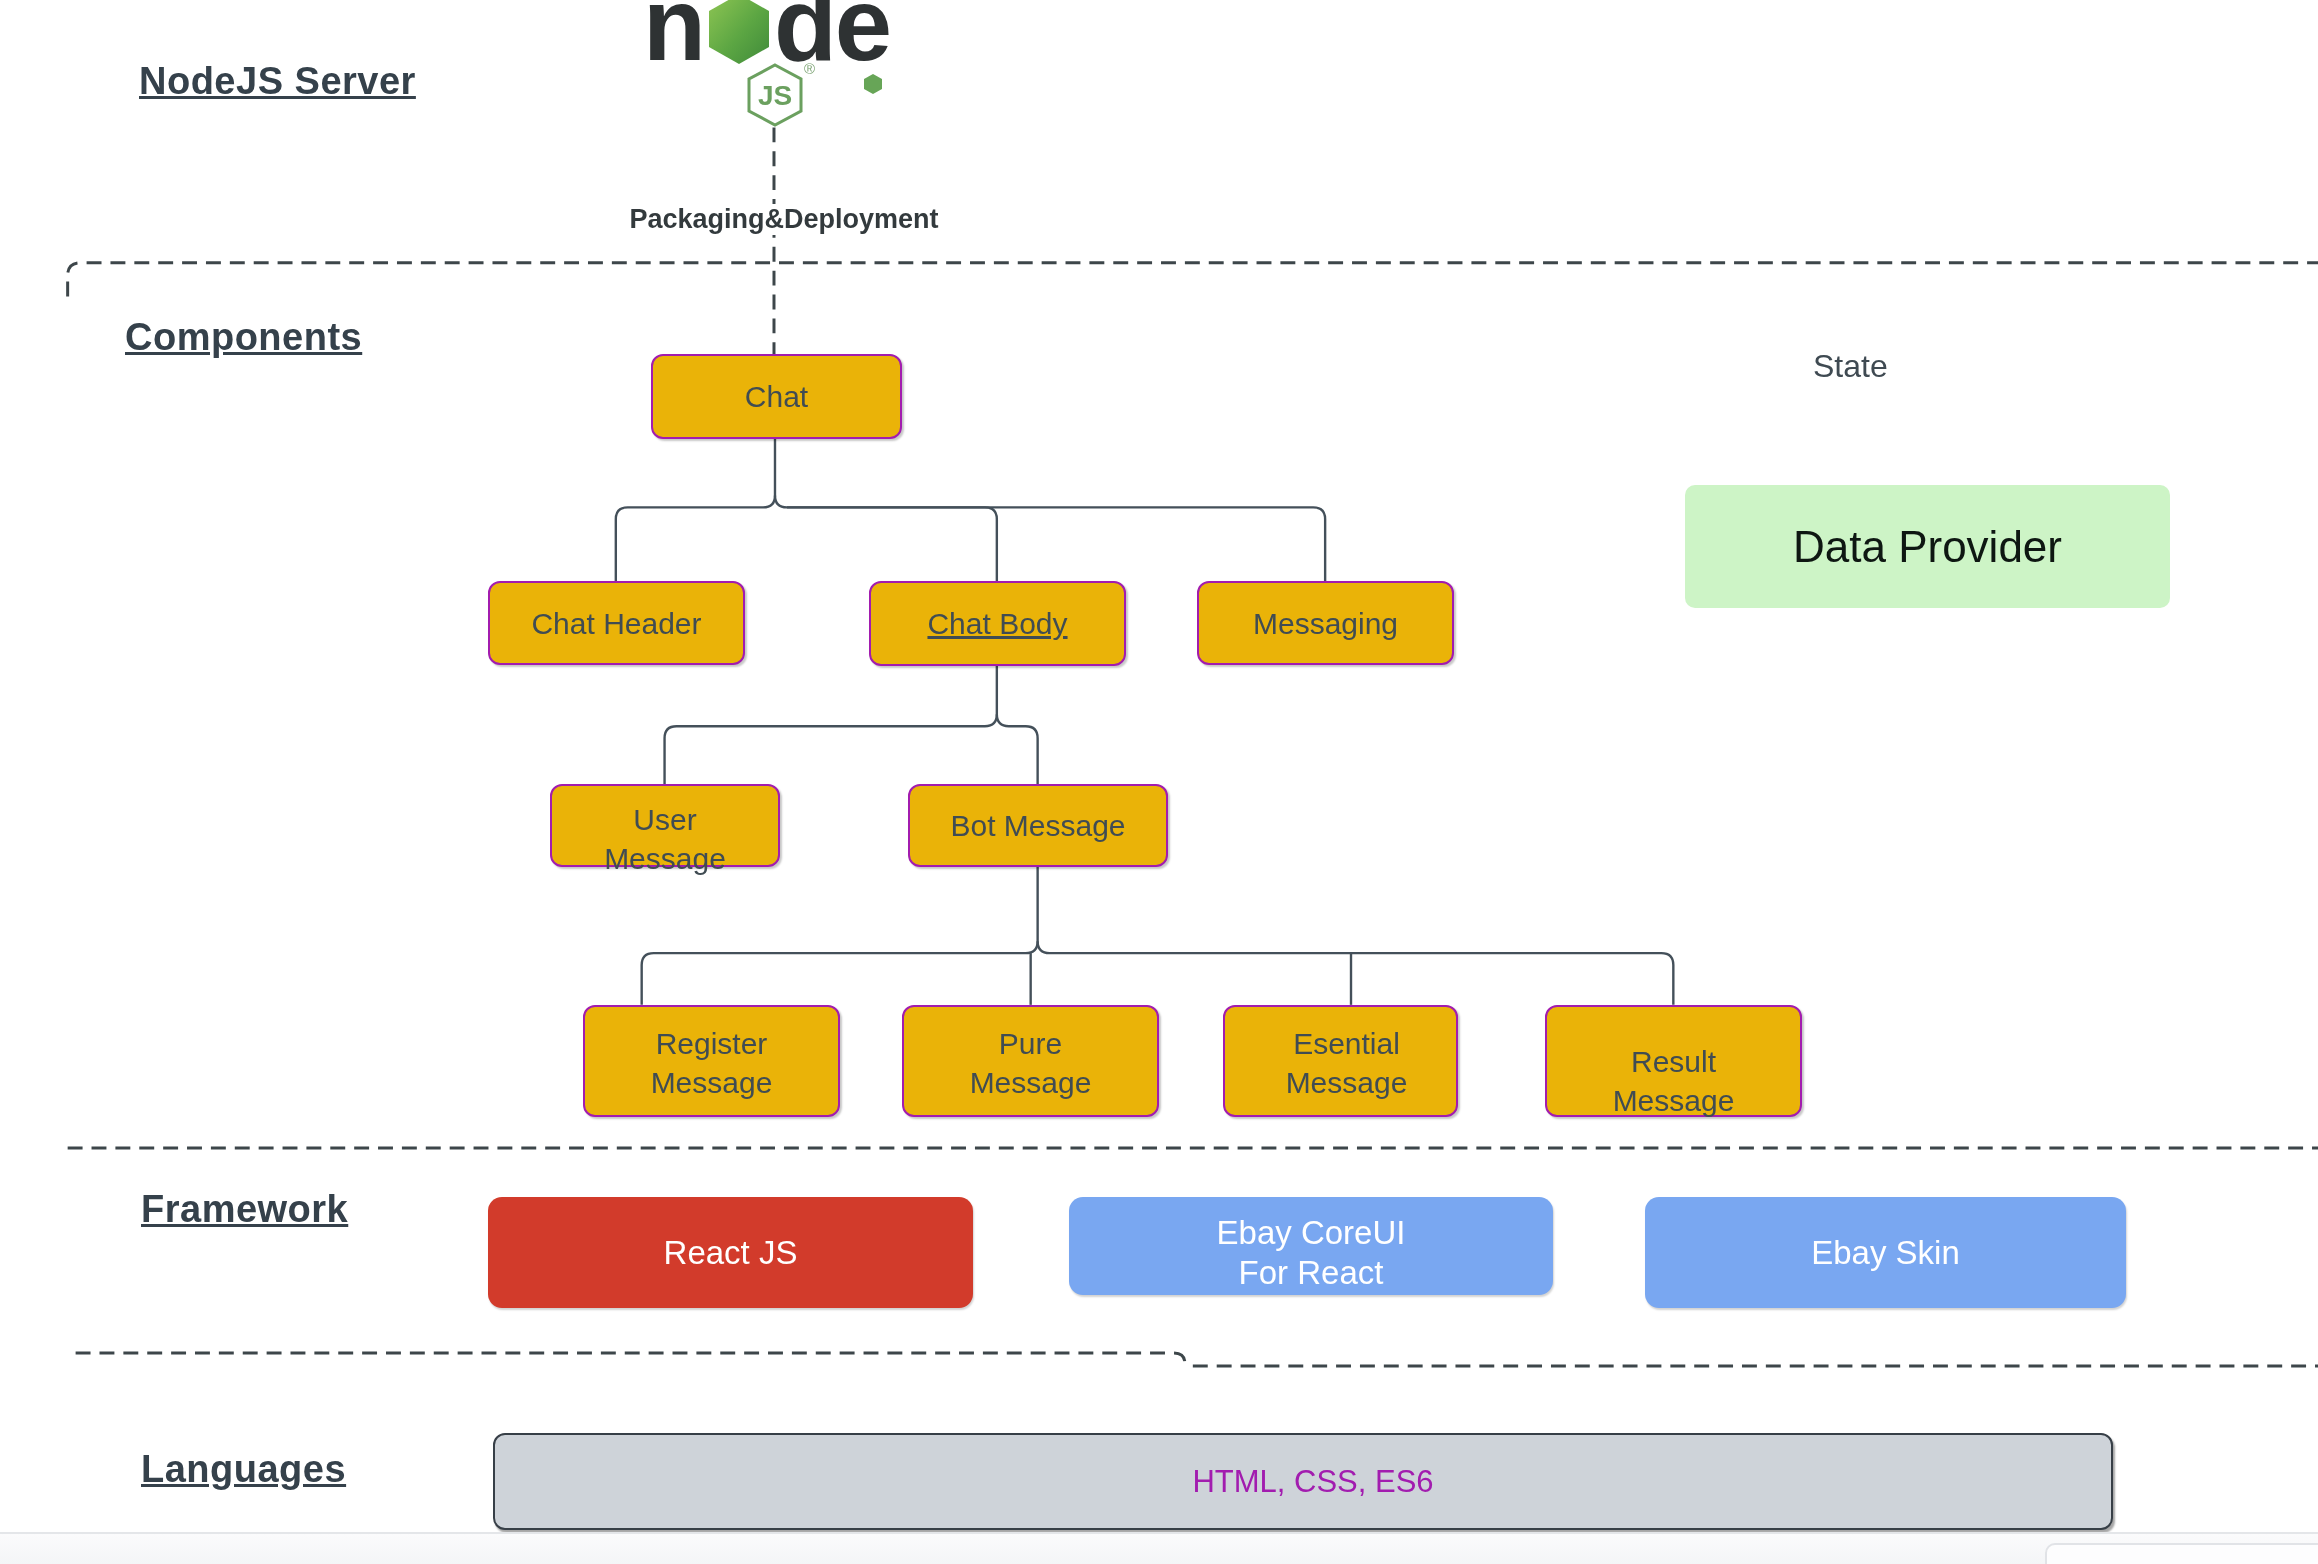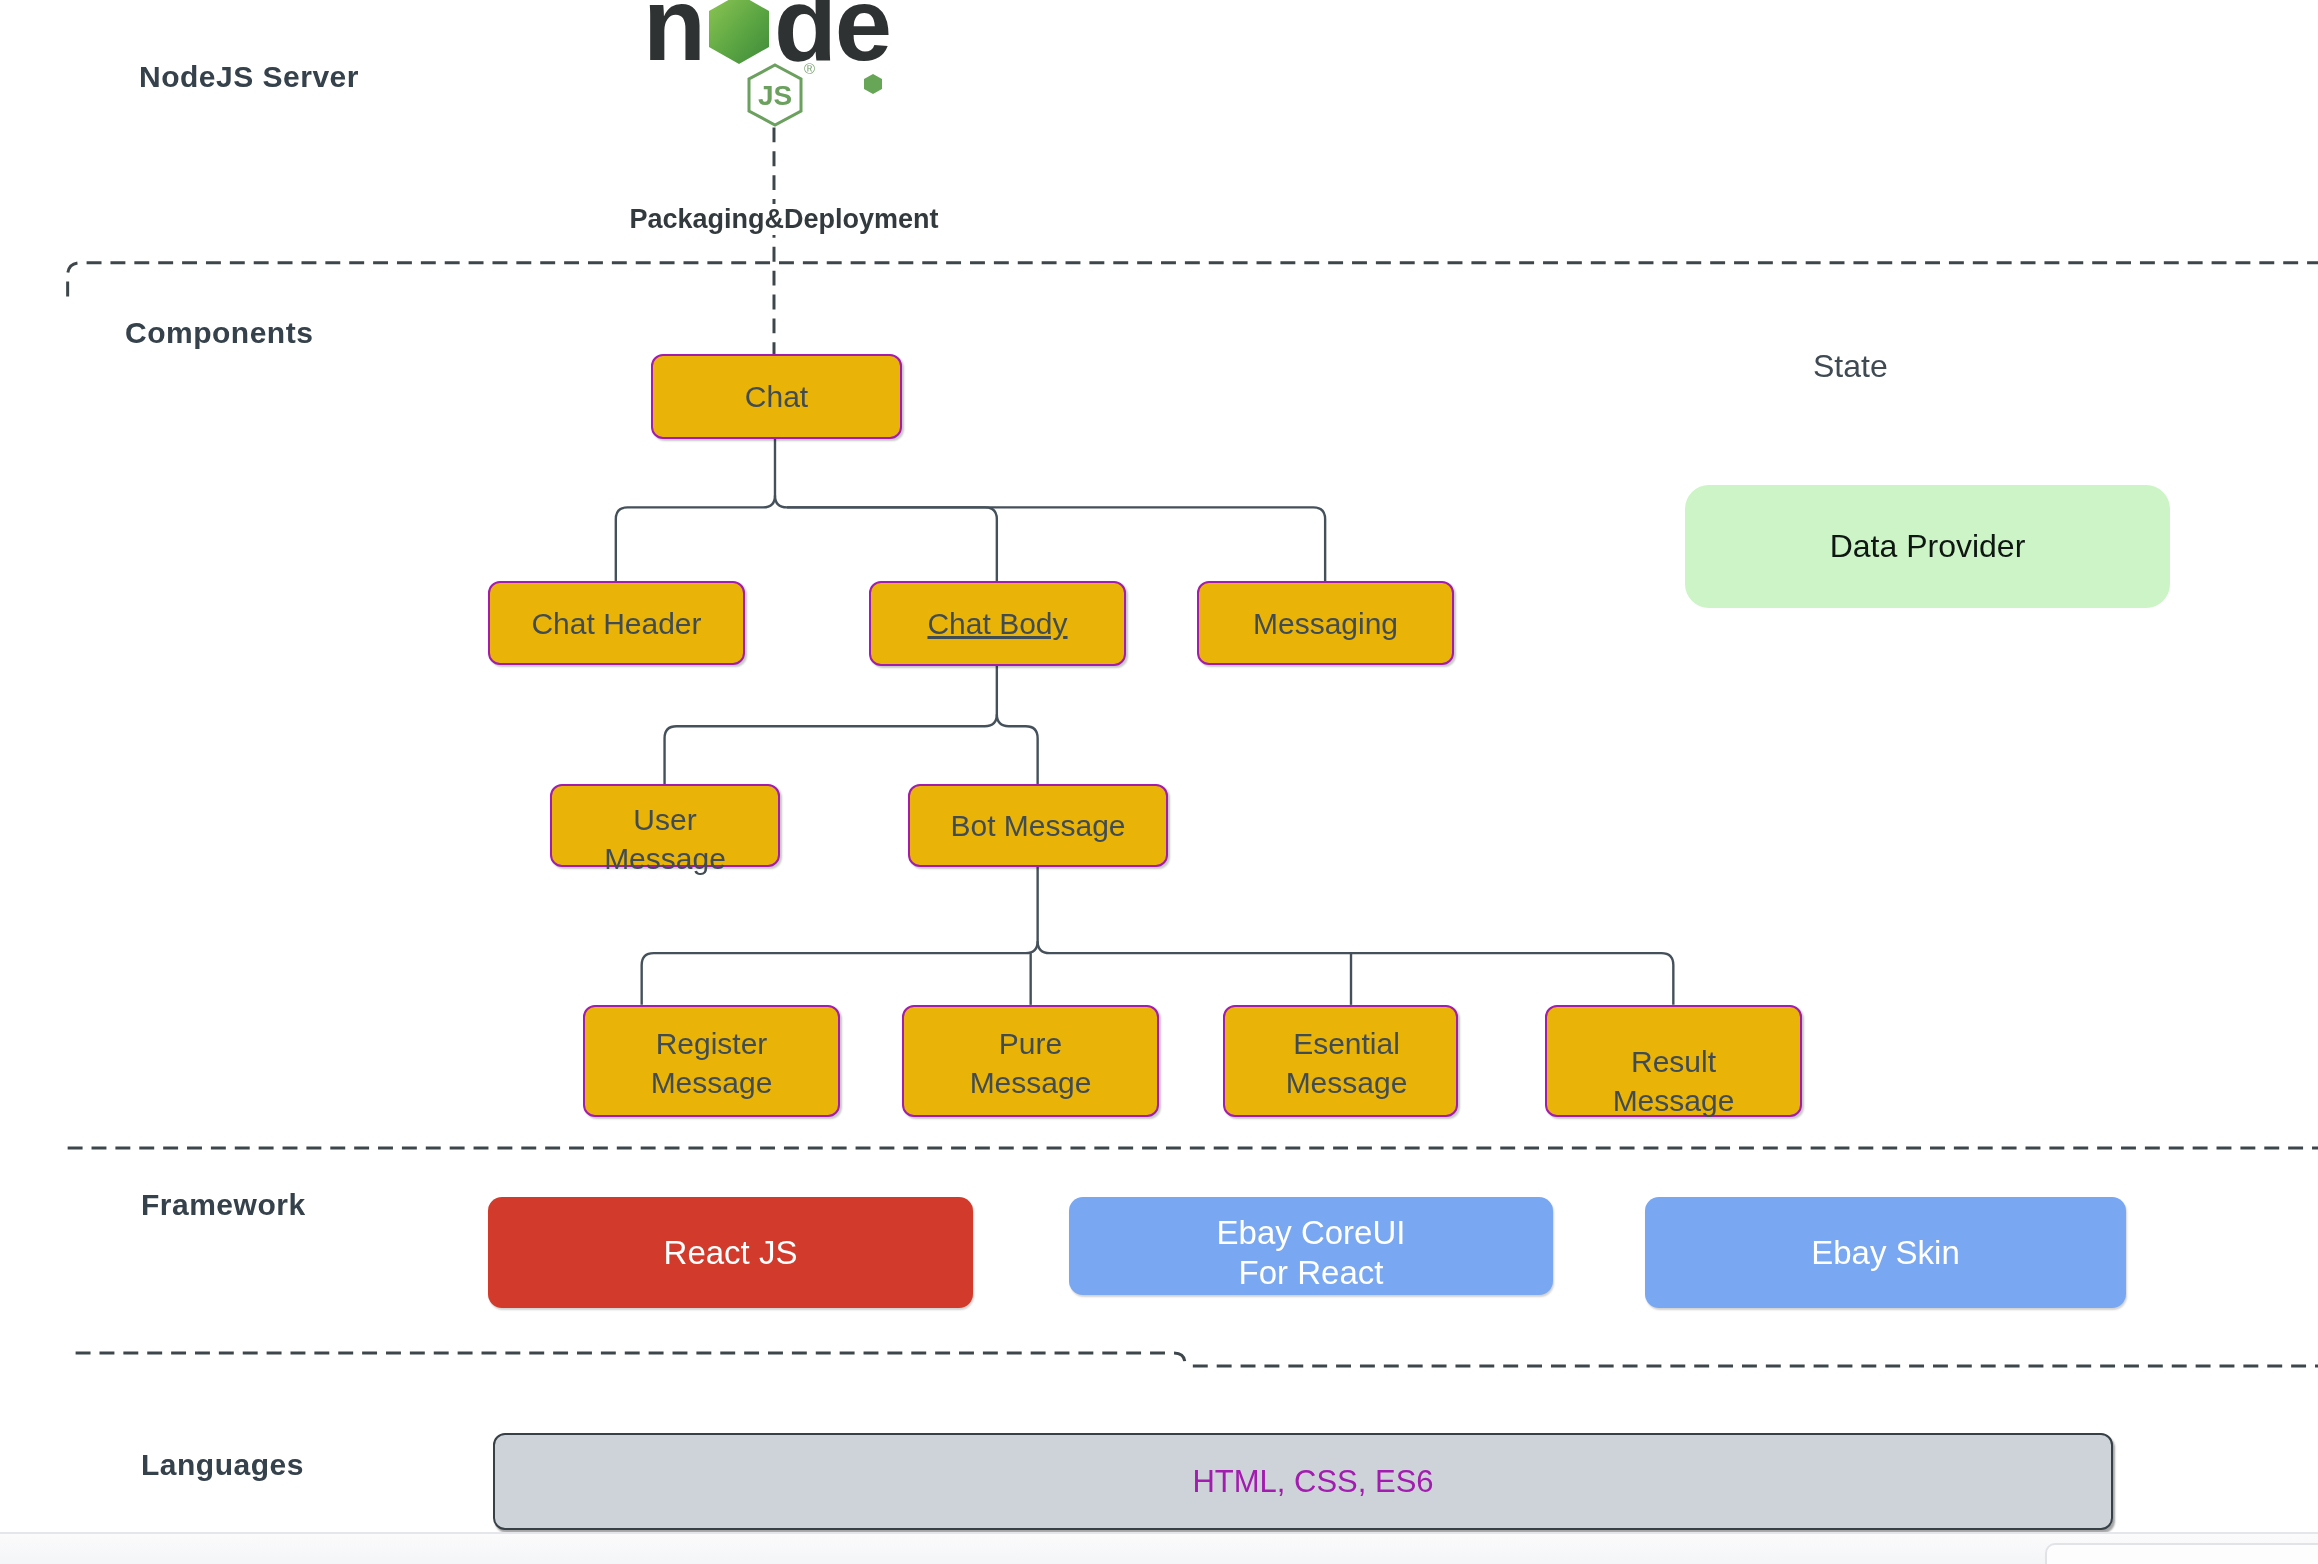--- a/index.html
+++ b/index.html
@@ -2,40 +2,40 @@
 <html><head>
 <meta charset="utf-8">
 <style>
   html,body{margin:0;padding:0;background:#fff;}
   #canvas{
     position:relative;width:2318px;height:1564px;background:#ffffff;
     font-family:"Liberation Sans",sans-serif;overflow:hidden;
   }
   #wires{position:absolute;left:0;top:0;width:2318px;height:1564px;pointer-events:none;}
   .section-label{
-    position:absolute;font-size:30px;font-weight:bold;color:#35414b;
-    letter-spacing:0.5px;white-space:nowrap;
+    position:absolute;font-size:38px;font-weight:bold;color:#35414b;
+    letter-spacing:0.5px;white-space:nowrap;text-decoration:underline;
   }
   .plain-label{position:absolute;font-size:32px;color:#3f4a52;white-space:nowrap;}
   .conn-label{
     position:absolute;font-size:27px;font-weight:bold;color:#333a3d;
     background:#ffffff;padding:0 10px;white-space:nowrap;transform:translateX(-50%);
   }
   .node{
     position:absolute;box-sizing:border-box;text-align:center;
     font-size:30px;color:#404c53;line-height:39px;white-space:pre-line;
     border-radius:12px;
   }
   .green{
     background:#eab308;border:2px solid #a21caf;
     box-shadow:2px 2px 2px rgba(0,0,0,0.22);
   }
   .flexc{display:flex;align-items:center;justify-content:center;}
   .provider{
-    background:#cdf4c6;border:none;border-radius:24px;color:#0e1712;font-size:32px;
+    background:#cdf4c6;border:none;border-radius:10px;color:#0e1712;font-size:44px;
   }
   .fw{
     border:none;border-radius:14px;color:#ffffff;font-size:33px;line-height:40px;
     box-shadow:1px 2px 2px rgba(0,0,0,0.18);
   }
   .fw-red{background:#d23b2b;}
   .fw-blue{background:#79a7f1;}
   .graybox{
     background:#ced3d9;border:2px solid #373f47;border-radius:12px;
     color:#a21caf;font-size:31px;box-shadow:2px 3px 2px rgba(0,0,0,0.35);padding-left:20px;

